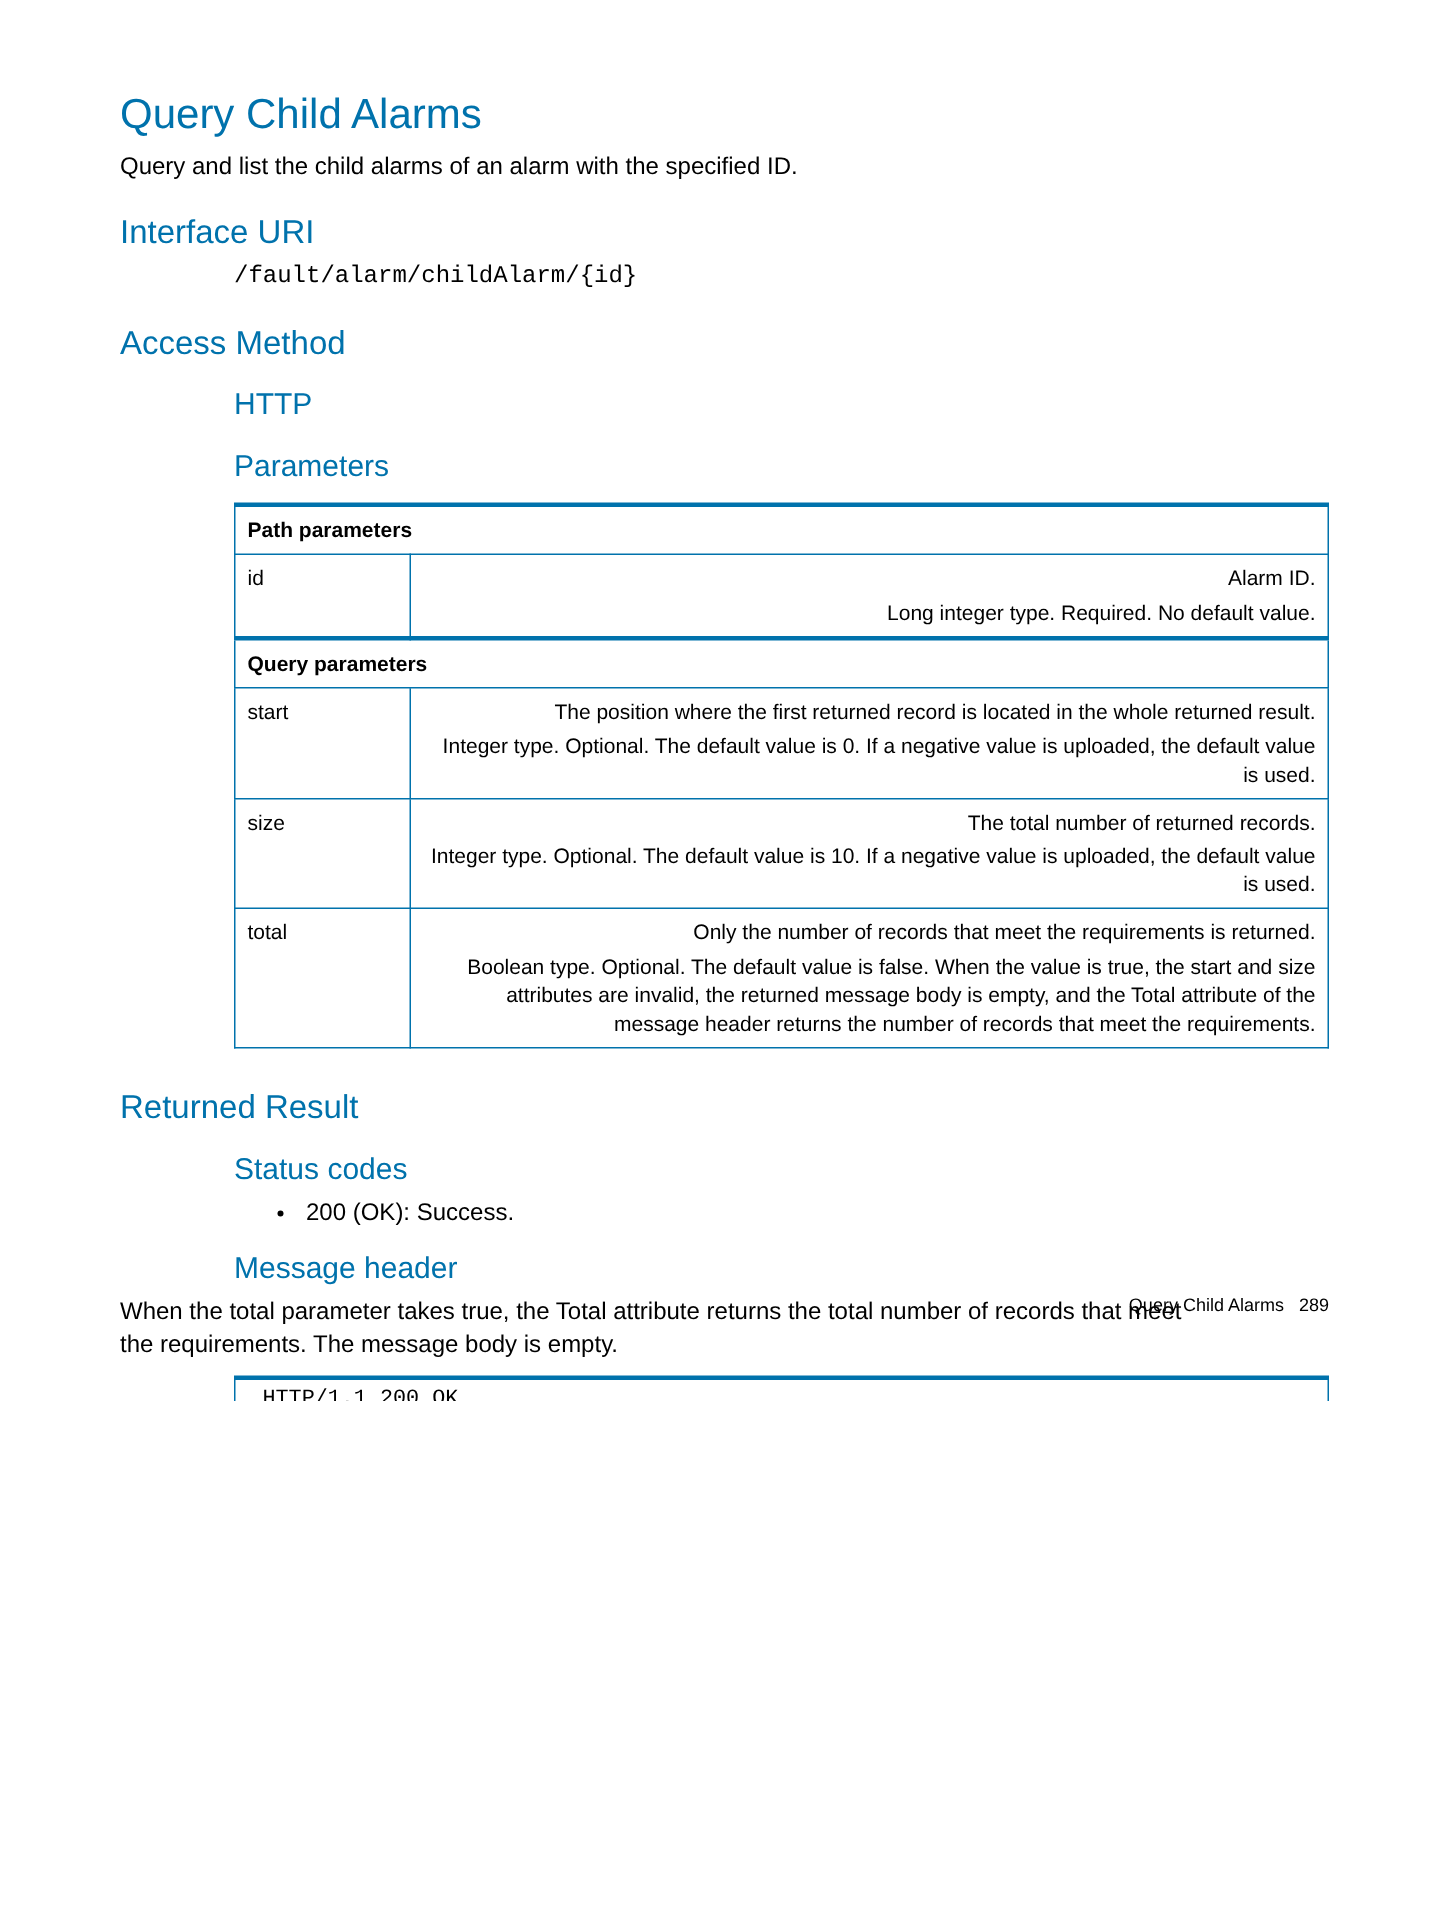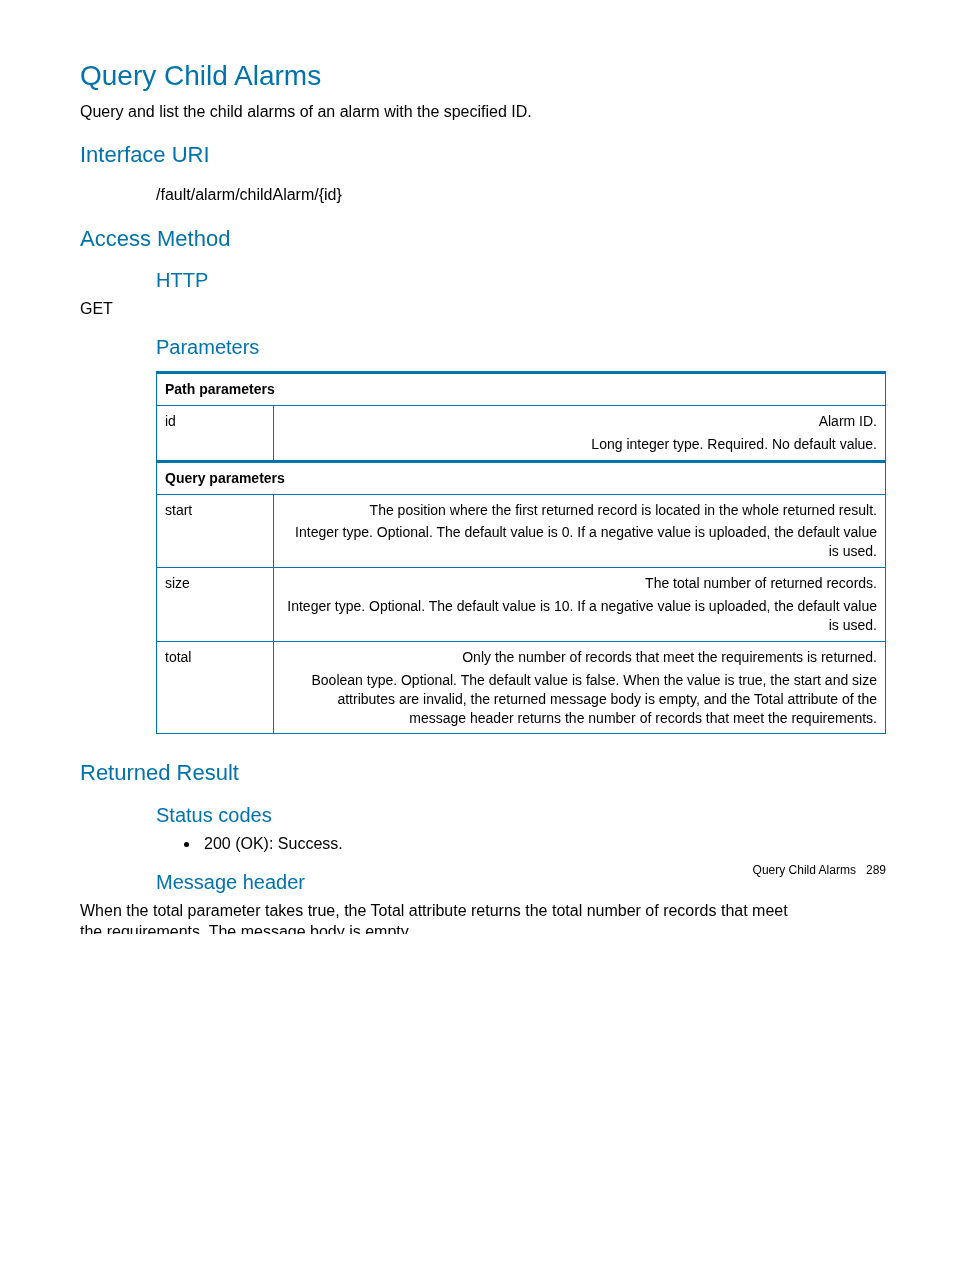--- a/index.html
+++ b/index.html
@@ -32,21 +32,21 @@
     font-weight: 300;
     margin: 18px 0 4px 0;
   }
   .h3 {
     color: #0072ac;
     font-size: 20px;
     font-weight: 400;
     margin: 14px 0 4px 0;
   }
   .indent1 { margin-left: 76px; }
-  .indent-uri { margin-left: 76px; margin-top: 14px; }
+  .indent-uri { margin-left: 76px; margin-top: 4px; font-family: Liberation Mono, monospace; }
   .body-text { margin: 2px 0 6px 0; }
   table.param {
     border-collapse: collapse;
     width: 730px;
     margin-left: 76px;
     margin-top: 10px;
     font-size: 14px;
   }
   table.param th, table.param td {
     border: 1px solid #0072ac;
@@ -96,21 +96,20 @@
 
   <div class="h1">Query Child Alarms</div>
   <div class="body-text indent1">Query and list the child alarms of an alarm with the specified ID.</div>
 
   <div class="h2">Interface URI</div>
   <div class="indent-uri">/fault/alarm/childAlarm/{id}</div>
 
   <div class="h2">Access Method</div>
 
   <div class="h3 indent1">HTTP</div>
-  <div class="body-text indent1">GET</div>
 
   <div class="h3 indent1">Parameters</div>
 
   <table class="param">
     <tbody>
         <tr>
       <td class="section-header" colspan="2">Path parameters</td>
     </tr>
     <tr>
       <td class="name-col">id</td>

